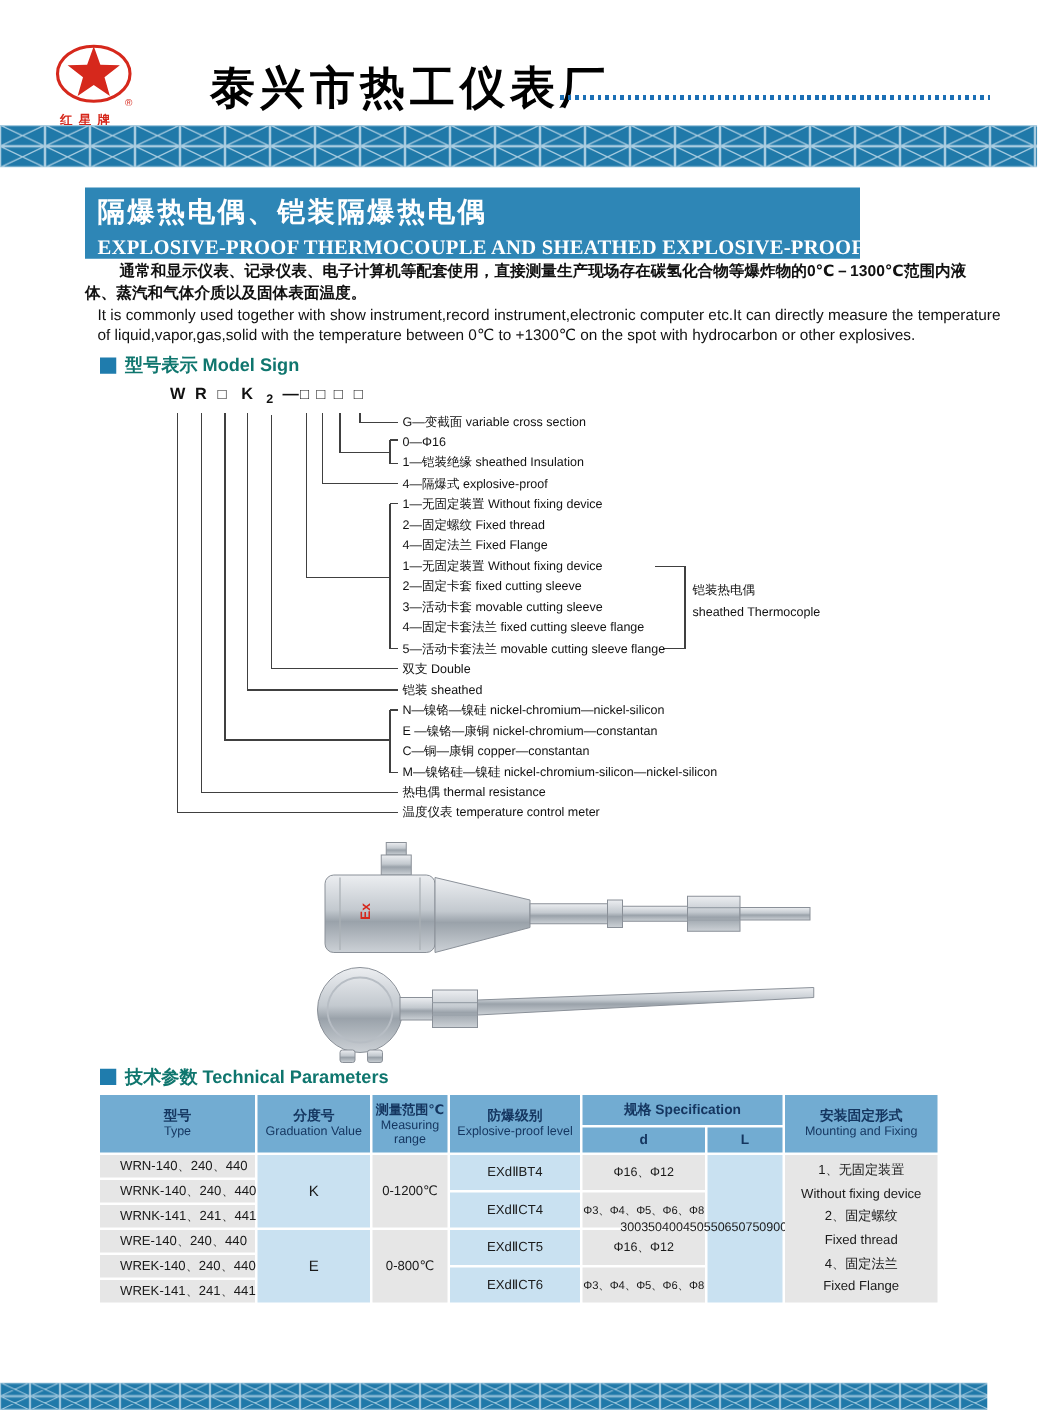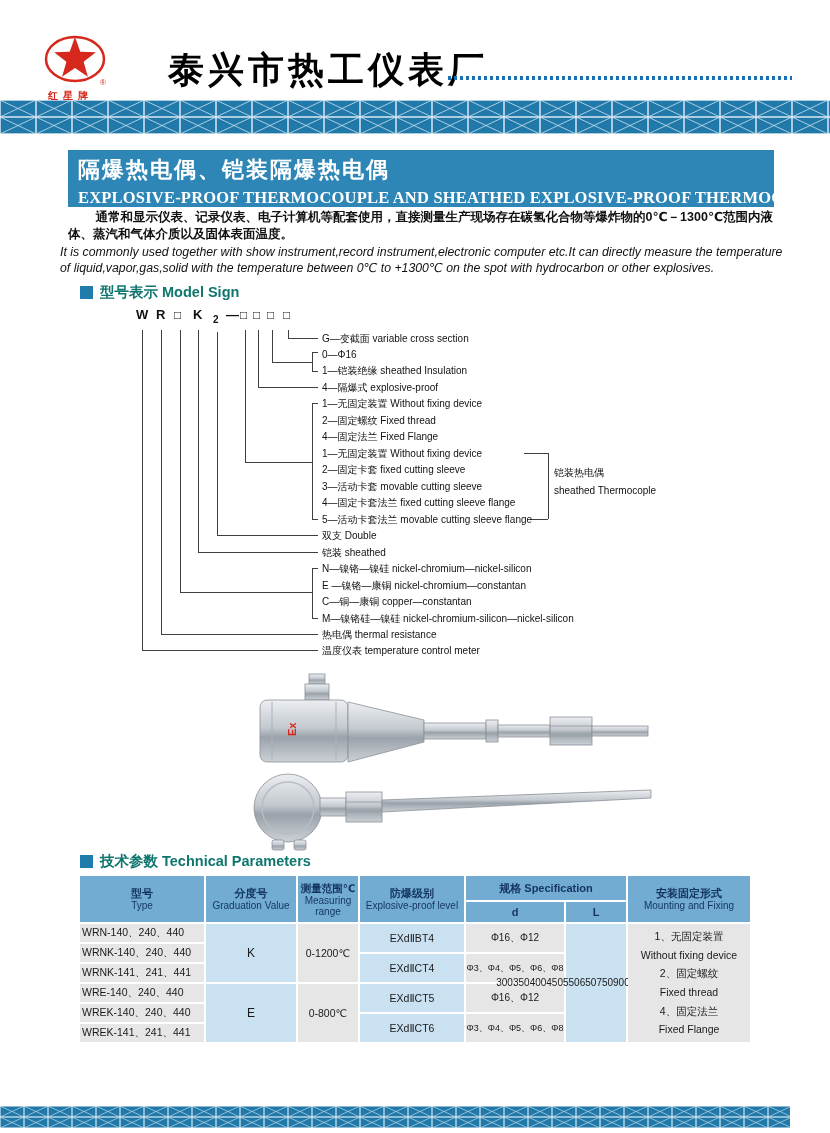--- a/index.html
+++ b/index.html
@@ -6,27 +6,27 @@
   .page{position:relative;width:830px;height:1133px;background:#fff;overflow:hidden;
         font-family:"Liberation Sans","DejaVu Sans",sans-serif;color:#111;}
   .abs{position:absolute;}
 
   
   .company{left:122px;top:46px;font-size:36px;font-weight:bold;letter-spacing:4px;color:#000;white-space:nowrap;margin-left:46px;}
   .dotline{left:448px;top:76px;width:344px;height:4px;
            background:repeating-linear-gradient(90deg,#1B6FB5 0 3px,transparent 3px 6px);}
 
   
-  .title-banner{left:68px;top:150px;width:706px;height:57px;background:#2E86B6;color:#fff;}
+  .title-banner{left:68px;top:150px;width:620px;height:57px;background:#2E86B6;color:#fff;}
   .tb-zh{font-size:22px;font-weight:bold;letter-spacing:2px;padding:5px 0 0 10px;}
   .tb-en{font-family:"Liberation Serif","DejaVu Serif",serif;font-weight:bold;font-size:16.5px;
          letter-spacing:.2px;padding:3px 0 0 10px;white-space:nowrap;}
 
   .intro-zh{left:68px;top:209px;width:727px;font-size:12.5px;font-weight:bold;line-height:17px;text-indent:2.2em;}
-  .intro-en{left:60px;top:244px;width:727px;font-size:12.3px;line-height:16px;font-style:italic;}
+  .intro-en{left:78px;top:244px;width:727px;font-size:12.3px;line-height:16px;}
 
   .sec{font-size:14.5px;font-weight:bold;color:#0f766e;white-space:nowrap;}
   .sq{display:inline-block;width:13px;height:13px;background:#1F7CAD;margin-right:7px;vertical-align:-2px;}
 
   
   .model{left:80px;top:300px;width:700px;height:365px;}
   .cc{position:absolute;font-size:13px;font-weight:bold;line-height:14px;}
   .ccbox{font-weight:normal;font-size:12px;}
   .ml{position:absolute;left:242px;height:13px;line-height:13px;font-size:10px;white-space:nowrap;}
   .mg{position:absolute;left:474px;height:13px;line-height:13px;font-size:10px;white-space:nowrap;}
@@ -38,21 +38,21 @@
   
   .ptable{left:80px;top:876px;display:grid;
           grid-template-columns:124px 90px 60px 104px 98px 60px 122px;
           grid-template-rows:24px 20px repeat(12,8px);gap:2px;border-radius:26px;}
   .th{background:#72ACD2;color:#14355F;display:flex;flex-direction:column;align-items:center;justify-content:center;text-align:center;}
   .th .zh{font-size:11px;font-weight:bold;line-height:13px;}
   .th .en{font-size:10px;line-height:11px;}
   .td{display:flex;align-items:center;justify-content:center;font-size:10.5px;color:#1a1a1a;text-align:center;}
   .cg{background:#E6E6E6;}
   .cb{background:#C9E1F1;}
-  .ttype{justify-content:flex-start;padding-left:2px;font-size:10.5px;white-space:nowrap;}
+  .ttype{justify-content:flex-start;padding-left:16px;font-size:10.5px;white-space:nowrap;}
   .dsmall{font-size:9px;white-space:nowrap;}
   .lcol{flex-direction:row;font-size:10px;line-height:10.7px;justify-content:center;}
   .mcol{flex-direction:column;font-size:10.5px;line-height:18.6px;justify-content:center;}
 </style>
 </head>
 <body>
 
 <div class="page">
 
   <svg class="abs" style="left:38px;top:33px" width="80" height="72" viewBox="0 0 80 72">

